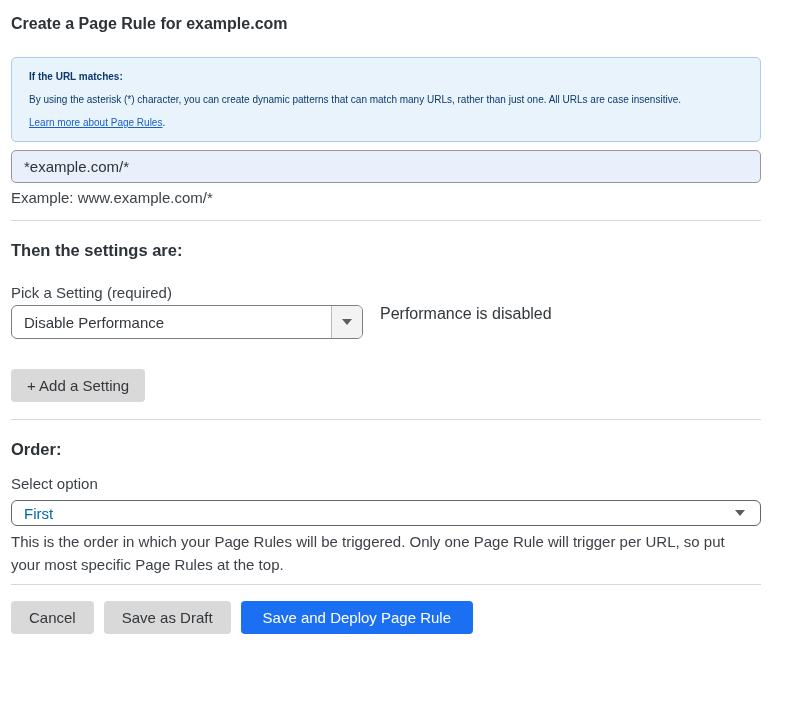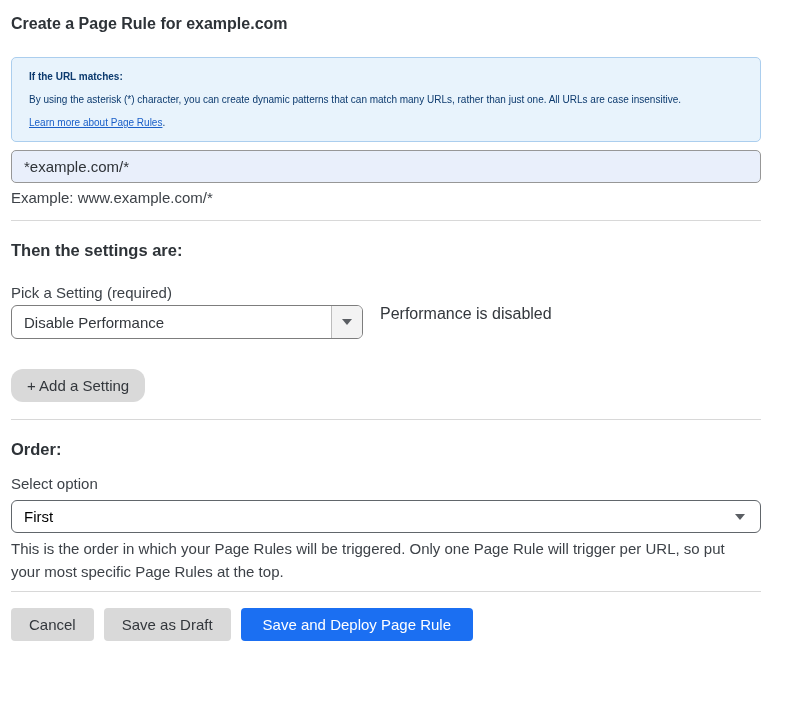--- a/index.html
+++ b/index.html
@@ -108,36 +108,36 @@
   }
   .setting-status {
     margin-left: 17px;
     font-size: 16px; color: #33373c;
   }
 
   .add-setting-btn {
     margin-top: 30px;
     display: inline-block;
     background: #d9d9d9;
-    border: none; border-radius: 12px;
+    border: none; border-radius: 4px;
     height: 33px; padding: 0 16px;
     font-family: "Liberation Sans", sans-serif;
     font-size: 15px; color: #33373c;
     cursor: pointer;
   }
 
   .order-select {
     margin-top: 6px;
-    width: 100%; height: 33px;
+    width: 100%; height: 26px;
     background: #ffffff;
     border: 1px solid #61666b;
     border-radius: 6px;
     display: flex; align-items: center; justify-content: space-between;
     padding: 0 15px 0 12px;
-    font-size: 15px; color: #000000;
+    font-size: 15px; color: #0369a1;
     cursor: pointer;
   }
 
   .help-text {
     margin-top: 4px;
     font-size: 15px; line-height: 23px;
     color: #3d4248;
     max-width: 742px;
   }
 

